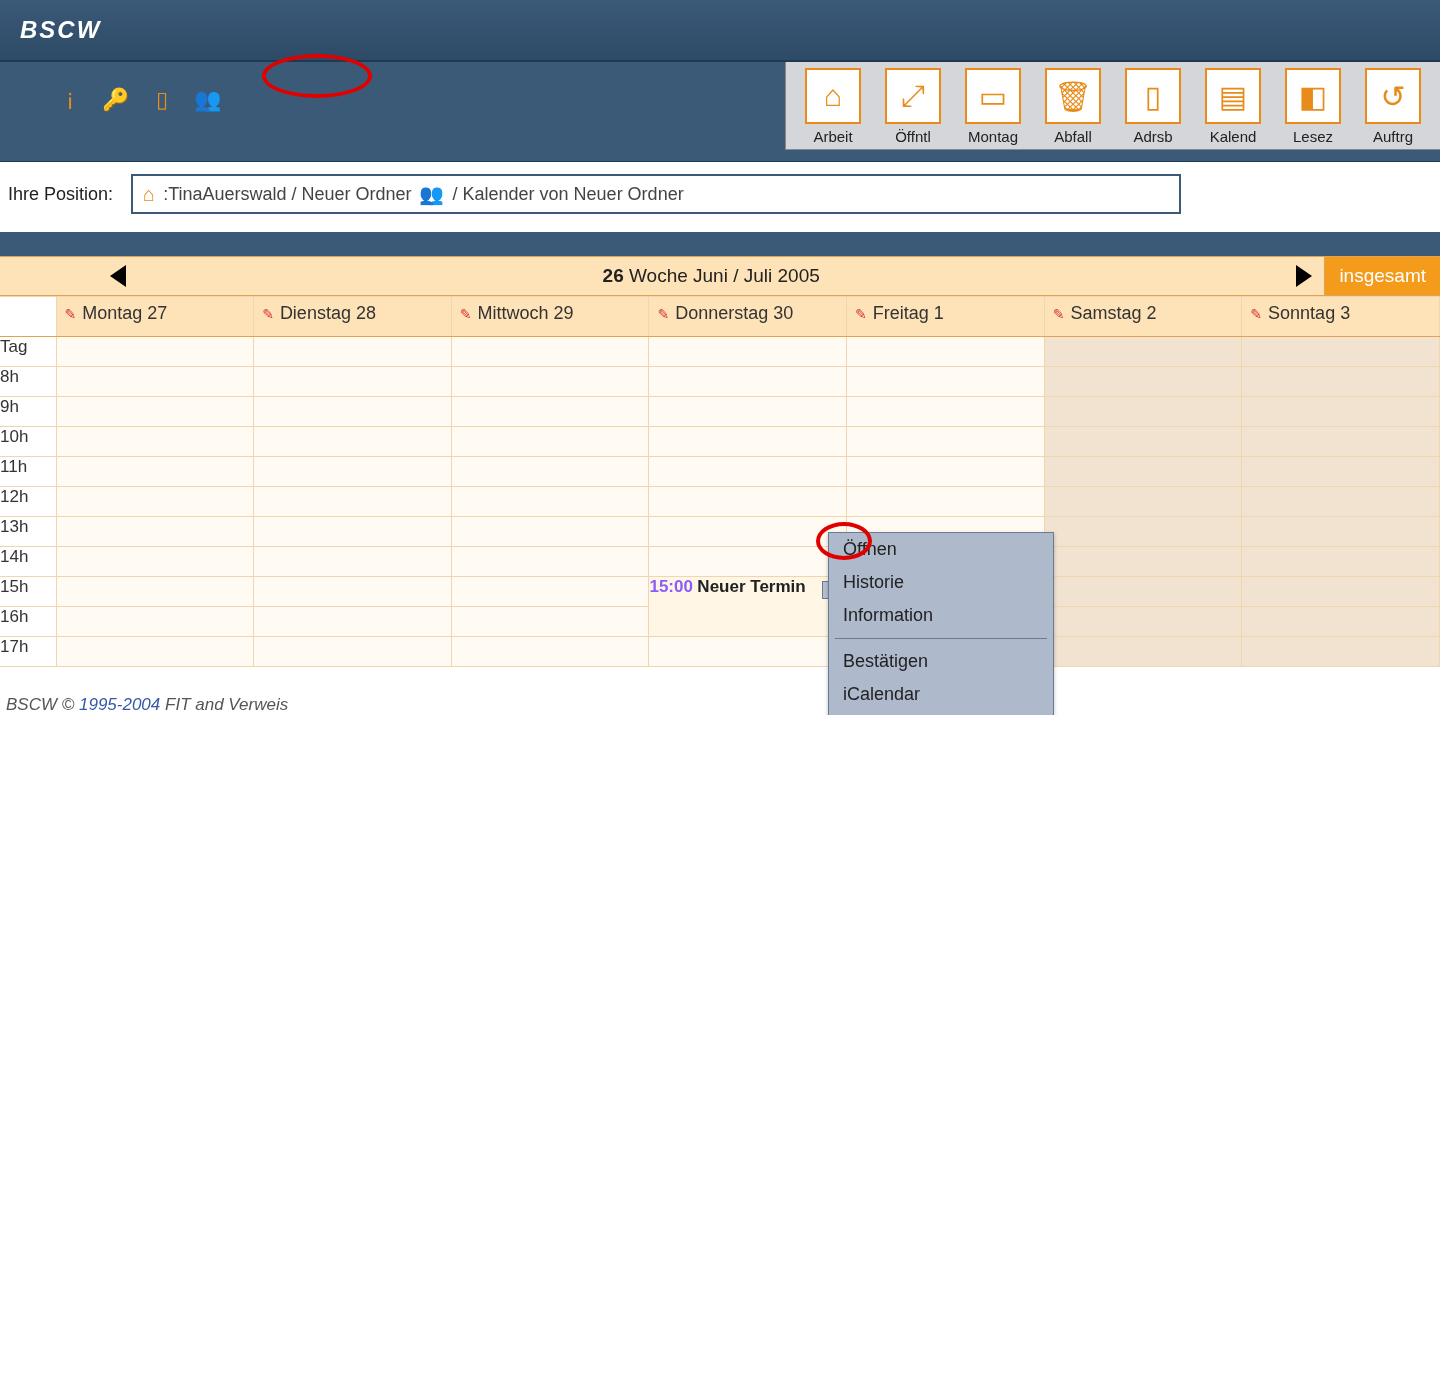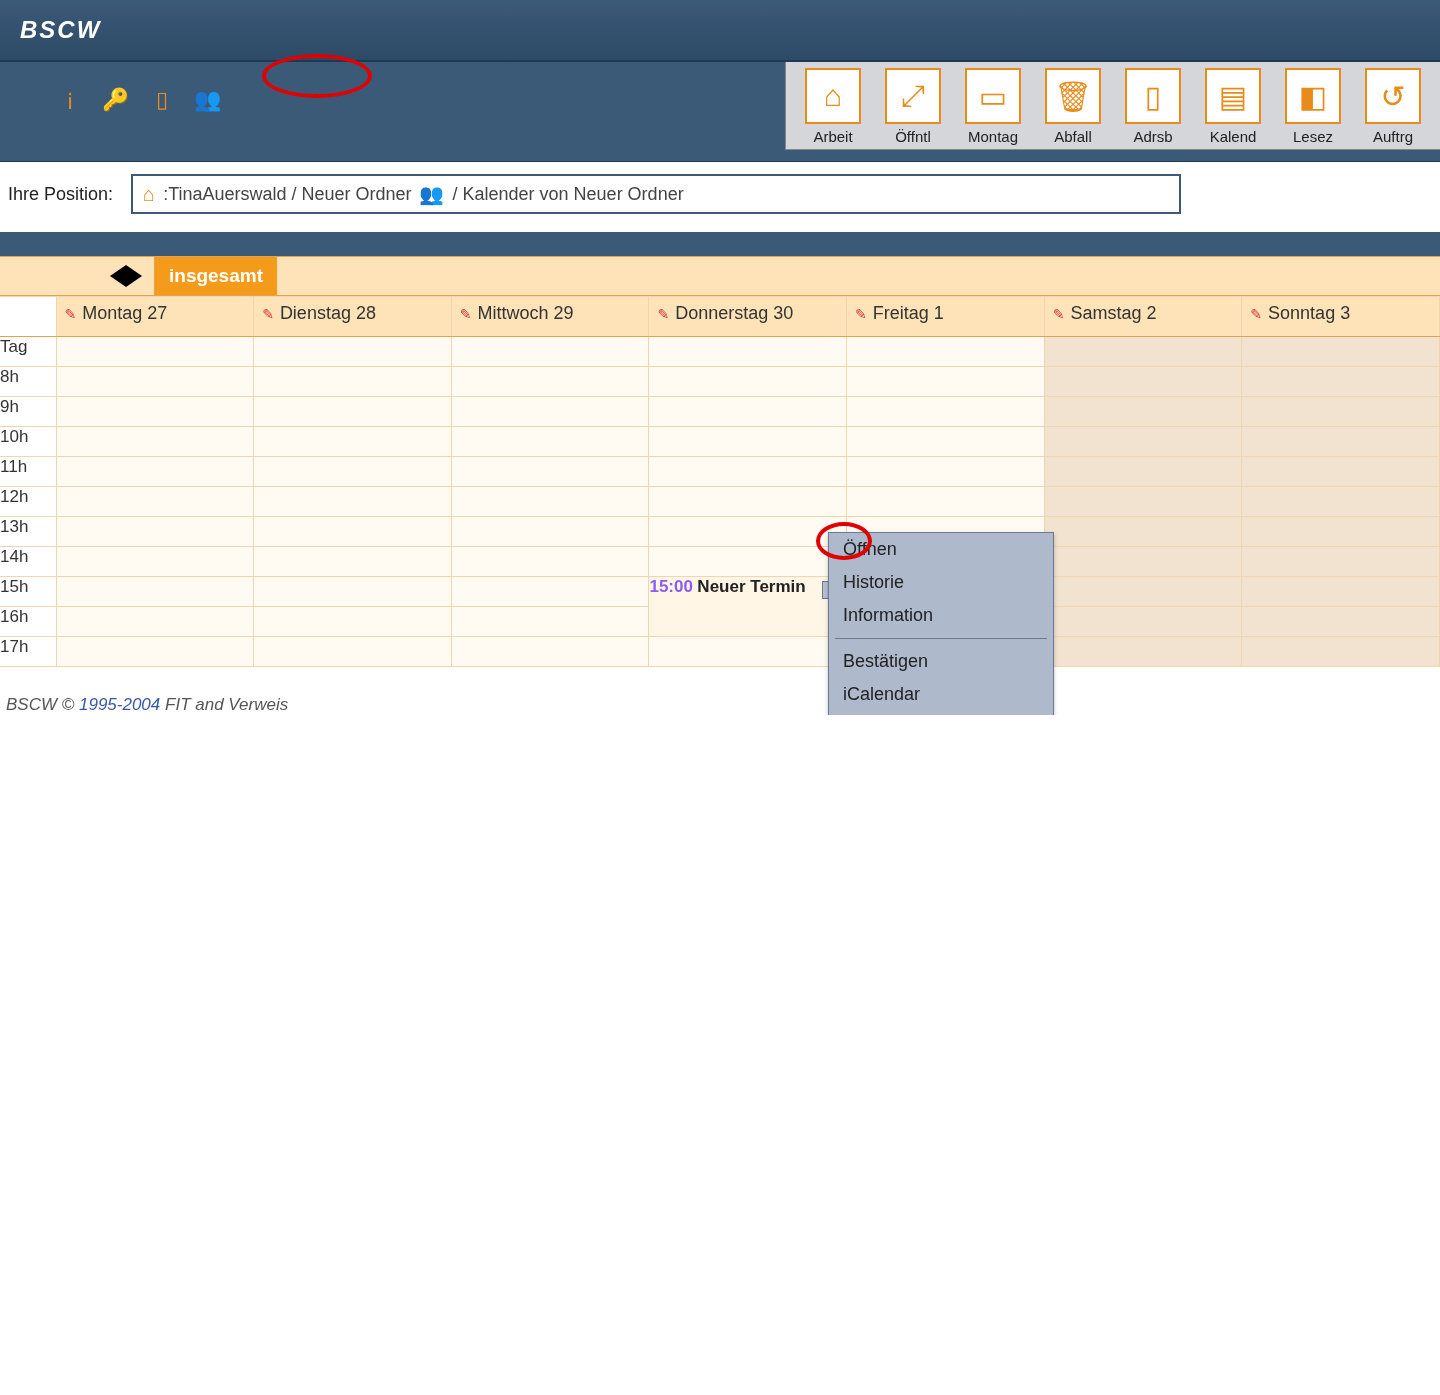--- a/index.html
+++ b/index.html
@@ -172,21 +172,21 @@
   .week-title {
     flex: 1;
     text-align: center;
     font-size: 19px;
     color: #222;
   }
   .week-title b { font-weight: bold; }
   .insgesamt {
     background: #f49b1c;
     color: #fff;
-    font-weight: bold;
+    font-weight: normal;
     padding: 16px 14px;
     height: 100%;
     display: flex;
     align-items: center;
     font-size: 19px;
     border-left: 1px solid #e3a34e;
   }
 
   
   .calendar {
@@ -373,20 +373,24 @@
     <span>:TinaAuerswald / Neuer Ordner</span>
     <span class="folder-icon">👥</span>
     <span>/ Kalender von Neuer Ordner</span>
   </div>
 </div>
 
 <div class="sep-dark"></div>
 
 <div class="week-nav">
   <div class="week-arrow left"></div>
+  <div class="week-title">
+    <b>26</b>
+    <span>Woche Juni / Juli 2005</span>
+  </div>
   <div class="week-arrow right"></div>
   <div class="insgesamt">insgesamt</div>
 </div>
 
 <div class="calendar">
   <table class="cal-table">
     <colgroup>
       <col style="width:56px">
       <col>
         <col>

